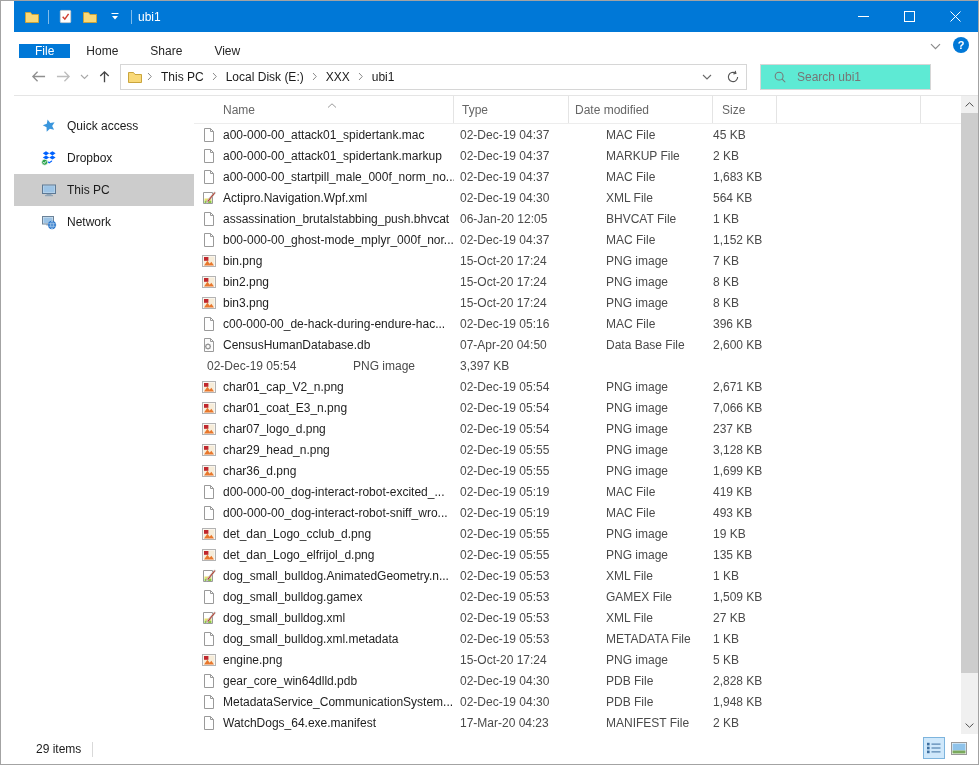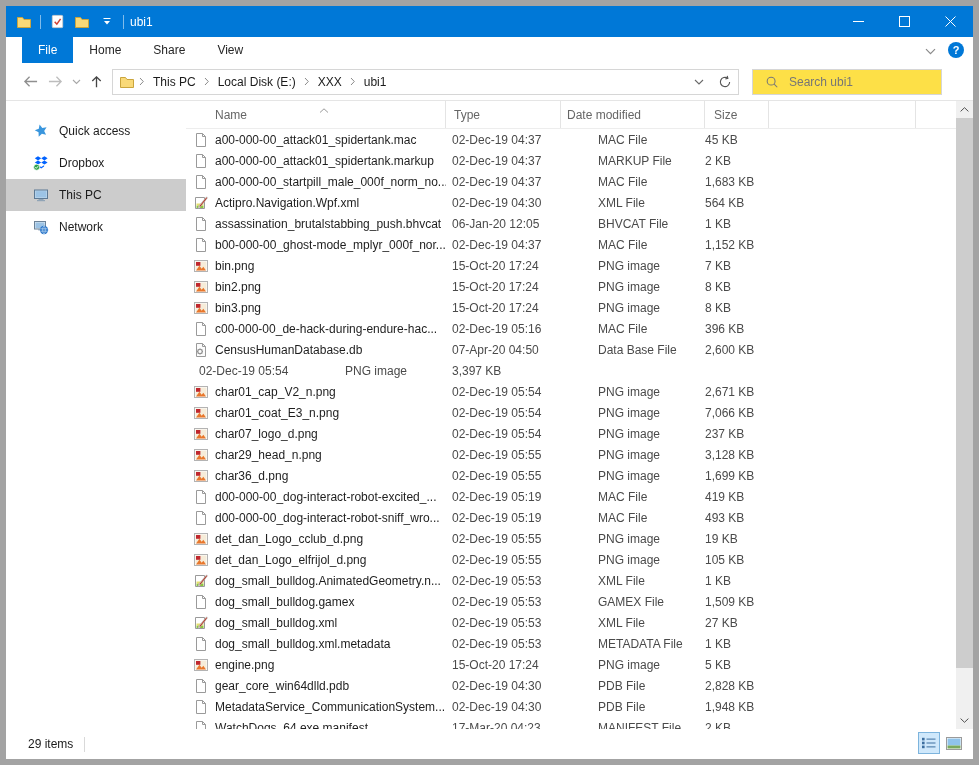--- a/index.html
+++ b/index.html
@@ -1,52 +1,53 @@
 <!DOCTYPE html>
 <html><head>
 <meta charset="utf-8">
 <style>
   html,body{margin:0;padding:0;background:#e8e8e8;}
   .window{
     width:979px;height:765px;box-sizing:border-box;
-    border:6px solid #a3a3a3;background:#fff;
+    border:1px solid #a3a3a3;background:#fff;
     display:flex;flex-direction:column;
     font-family:"Liberation Sans",sans-serif;
     overflow:hidden;
+    padding-left:13px;
   }
   
   .titlebar{flex:0 0 31px;background:#0078d7;display:flex;align-items:center;color:#fff;}
   .qat{display:flex;align-items:center;gap:7px;padding-left:9px;}
   .qat-sep{width:1px;height:14px;background:rgba(255,255,255,.5);}
   .qat-btn{display:flex;align-items:center;justify-content:center;width:18px;height:18px;}
   .win-title{margin-left:6px;font-size:12px;}
   .win-controls{margin-left:auto;display:flex;height:31px;}
   .win-btn{width:46px;height:31px;display:flex;align-items:center;justify-content:center;}
   
   .tabs-row{flex:0 0 26px;background:#fff;display:flex;align-items:stretch;position:relative;}
-  .tab-strip{display:flex;margin-left:16px;}
+  .tab-strip{display:flex;margin-left:5px;align-items:flex-end;}
   .tab{font-size:12px;color:#262626;display:flex;align-items:center;padding:0 16px;}
   .tab.active{background:#0078d7;color:#fff;}
   .tabs-right{position:absolute;right:9px;top:0;height:26px;display:flex;align-items:center;gap:12px;}
   .help-badge{width:16px;height:16px;border-radius:50%;background:#0078d7;color:#fff;font-size:11px;font-weight:bold;display:flex;align-items:center;justify-content:center;}
   
   .toolbar{flex:0 0 38px;background:#fff;border-bottom:1px solid #e5e5e5;display:flex;align-items:center;box-sizing:border-box;}
   .nav-btns{display:flex;align-items:center;padding-left:12px;}
   .nav-btn{width:25px;height:26px;display:flex;align-items:center;justify-content:center;}
   .nav-back{color:#8f8f8f;}
   .nav-fwd{color:#bdbdbd;}
   .nav-hist{color:#a8a8a8;width:16px;}
   .nav-up{color:#444;}
   .addr-box{height:26px;box-sizing:border-box;border:1px solid #d6d6d6;display:flex;align-items:center;width:627px;margin-left:3px;background:#fff;}
   .addr-folder{margin:0 2px 0 6px;display:flex;}
   .crumb{font-size:12px;color:#1b1b1b;padding:0 6px;white-space:nowrap;}
   .crumb-sep{display:flex;padding:0 2px;}
   .addr-spacer{flex:1;}
   .addr-chevron,.addr-refresh{width:26px;height:100%;display:flex;align-items:center;justify-content:center;color:#777;}
-  .search-box{height:26px;box-sizing:border-box;border:1px solid #d6d6d6;margin-left:13px;width:190px;display:flex;align-items:center;background:#fde047;}
+  .search-box{height:26px;box-sizing:border-box;border:1px solid #d6d6d6;margin-left:13px;width:171px;display:flex;align-items:center;background:#5eead4;}
   .search-icon{display:flex;margin:0 8px 0 12px;}
   .search-box input{border:none;outline:none;font-size:12px;color:#3b3b3b;width:130px;font-family:"Liberation Sans",sans-serif;background:transparent;}
   .search-box input::placeholder{color:#767676;opacity:1;}
   
   .main{flex:1;display:flex;position:relative;min-height:0;background:#fff;}
   .sidebar{flex:0 0 180px;padding-top:14px;}
   .side-item{height:32px;display:flex;align-items:center;padding-left:27px;gap:10px;font-size:12px;color:#1b1b1b;cursor:default;}
   .side-item.selected{background:#cccccc;}
   .side-icon{width:16px;height:16px;display:flex;flex:0 0 16px;}
   .content{flex:1;position:relative;padding-right:17px;overflow:hidden;}
@@ -615,21 +616,21 @@
                   <rect x="1.5" y="2.5" width="13" height="11" fill="#fff" stroke="#b3b3b3"></rect>
                   <rect x="2.5" y="3.5" width="11" height="9" fill="#f6ecd9"></rect>
                   <rect x="3" y="4" width="4.4" height="3.8" fill="#c0272d"></rect>
                   <path d="M3 12.4l3.4-4.6 2.3 3 1.6-2 2.7 3.6z" fill="#e8772c"></path>
                 </svg>
               </span>
       <span class="fname">det_dan_Logo_elfrijol_d.png</span>
     </div>
     <div class="cell c-date">02-Dec-19 05:55</div>
     <div class="cell c-type">PNG image</div>
-    <div class="cell c-size">105 KB</div>
+    <div class="cell c-size">135 KB</div>
   </div>
 
   <div class="row">
     <div class="cell c-name">
       <span class="ficon">
                 <svg width="16" height="16" viewBox="0 0 16 16">
                   <path d="M2.5 2.5h9v11h-9z" fill="#fff" stroke="#9a9a9a"></path>
                   <path d="M3.5 8.5h7v2.2h-7z" fill="#e8e06a"></path>
                   <path d="M3.5 10.7h7v2.3h-7z" fill="#8dc63f"></path>
                   <path d="M13.6 1.8l1 1-7.4 9.4-2.2 1.3.7-2.5z" fill="#fff" stroke="#9a9a9a" stroke-width=".5"></path>

